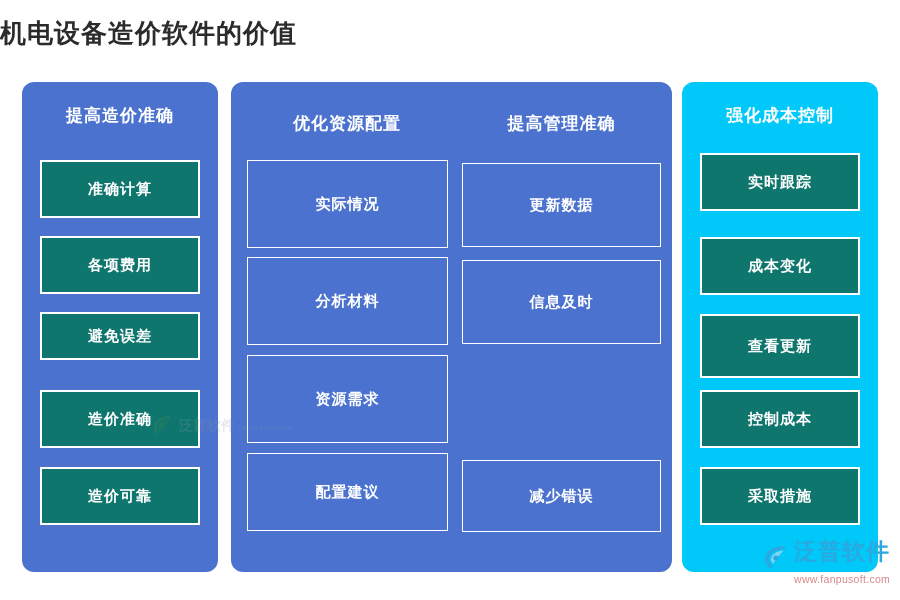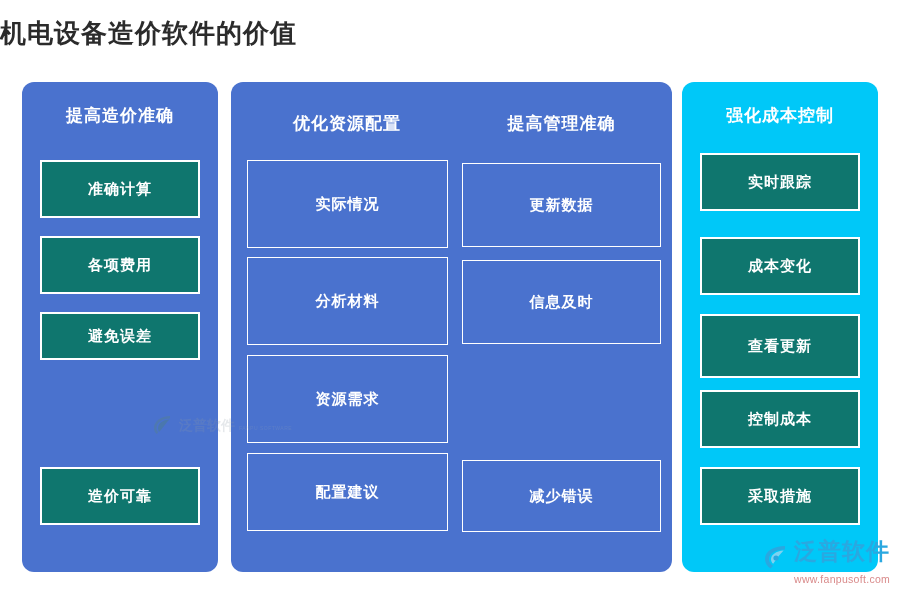--- a/index.html
+++ b/index.html
@@ -204,20 +204,21 @@
 <body>
 
 <div id="page-title">机电设备造价软件的价值</div>
 
 <div class="panel" id="panel-left">
   <div class="panel-header">提高造价准确</div>
 
   <div class="box box-green" id="left-box-0">准确计算</div>
   <div class="box box-green" id="left-box-1">各项费用</div>
   <div class="box box-green" id="left-box-2">避免误差</div>
+  <div class="box box-green" id="left-box-3">造价准确</div>
   <div class="box box-green" id="left-box-4">造价可靠</div>
 </div>
 
 <div class="panel" id="panel-middle">
   <div class="col-header" id="mid-col-header-0">优化资源配置</div>
   <div class="col-header" id="mid-col-header-1">提高管理准确</div>
 
   <div class="box box-outline" id="mid-a-0">实际情况</div>
   <div class="box box-outline" id="mid-a-1">分析材料</div>
   <div class="box box-outline" id="mid-a-2">资源需求</div>

